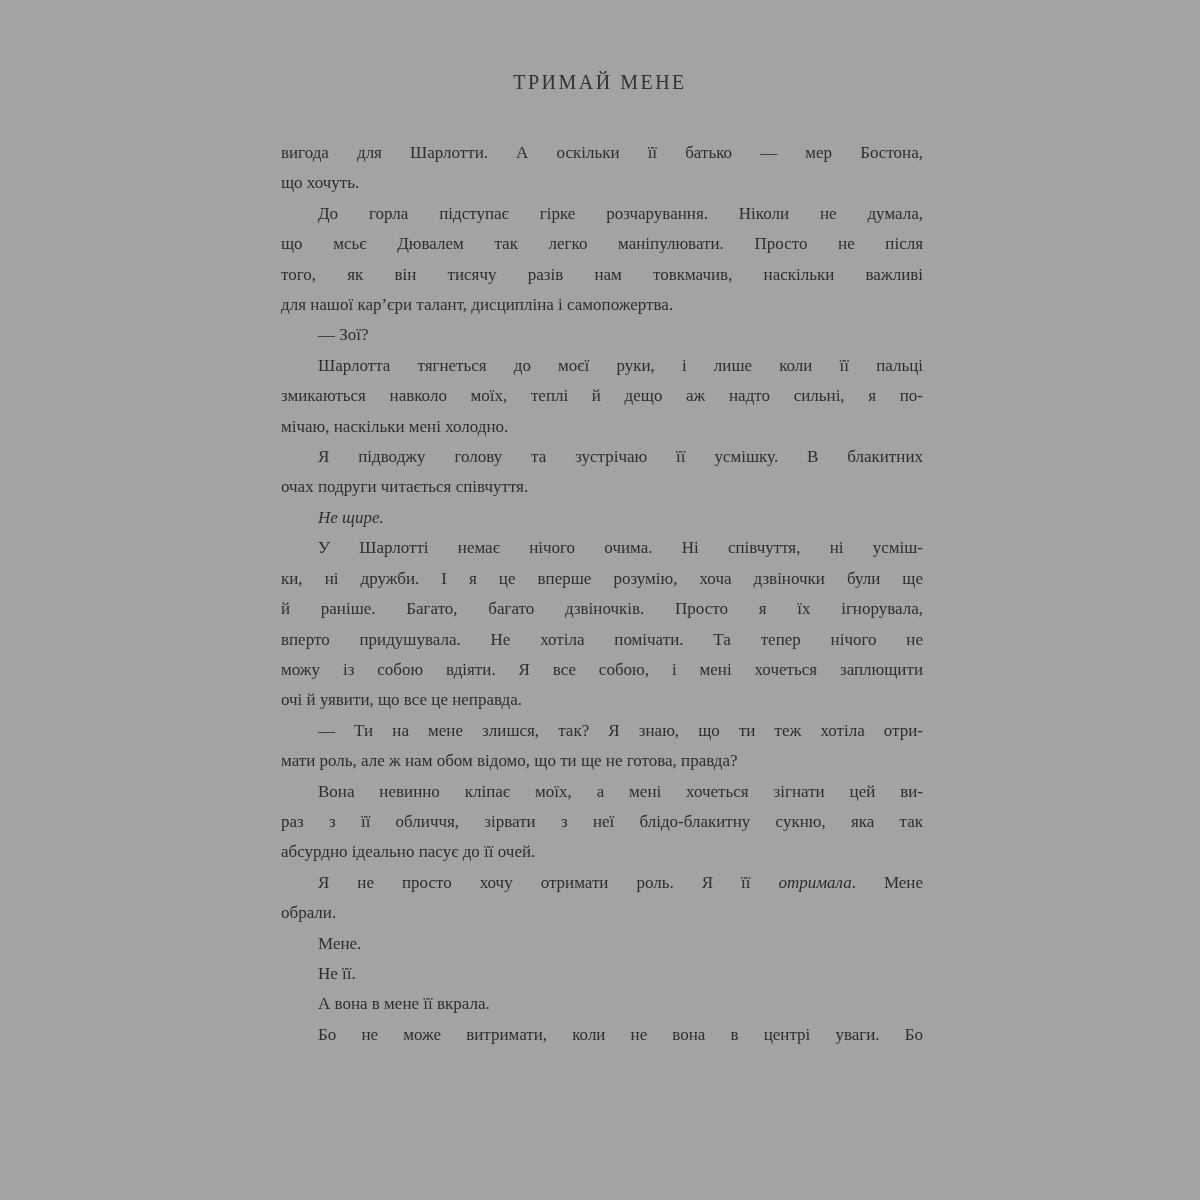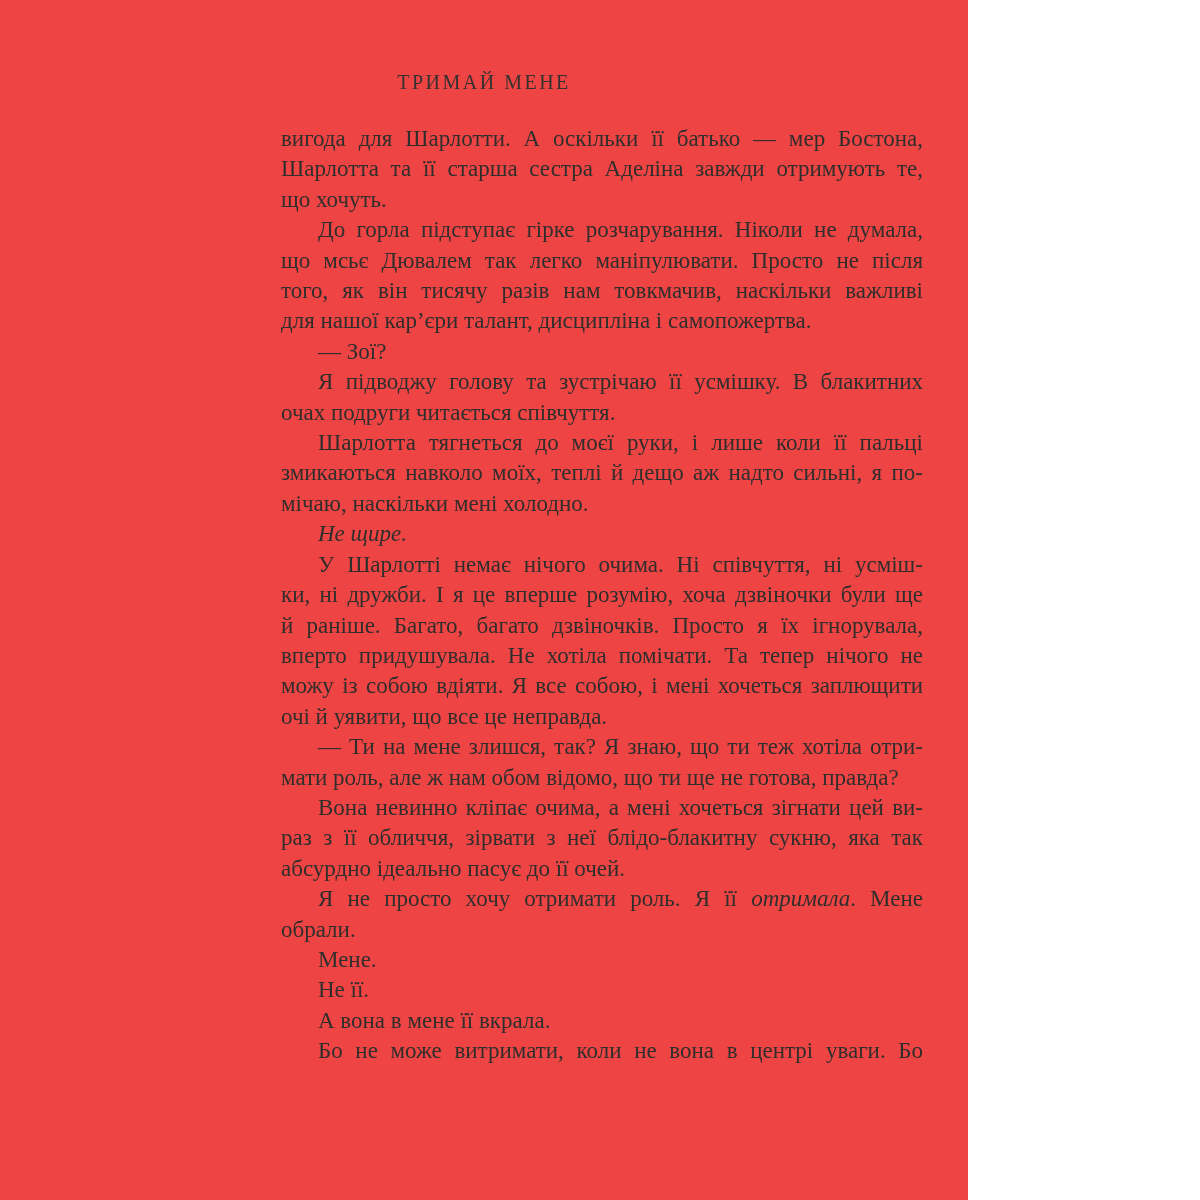--- a/index.html
+++ b/index.html
@@ -2,43 +2,43 @@
 <html lang="uk"><head>
 <meta charset="utf-8">
 <style>
   html, body {
     margin: 0;
     padding: 0;
     background: #ffffff;
   }
   .page {
     position: relative;
-    width: 968px;
+    width: 1200px;
     height: 1200px;
-    background: #ef4444;
+    background: #a3a3a3;
     font-family: "Liberation Serif", "DejaVu Serif", serif;
     color: #302e2c;
     overflow: hidden;
   }
   .running-head {
     position: absolute;
     top: 71px;
     left: 0;
     width: 100%;
     text-align: center;
     font-size: 20px;
     letter-spacing: 2.5px;
     color: #343230;
   }
   .body-text {
     position: absolute;
-    top: 124px;
+    top: 138px;
     left: 281px;
     width: 642px;
-    font-size: 23px;
+    font-size: 17px;
     color: #302e2c;
   }
   .paragraph { margin: 0; }
   .line {
     line-height: 30.4px;
     text-align: justify;
     text-align-last: justify;
     white-space: normal;
   }
   .line.last {
@@ -61,58 +61,57 @@
 </style>
 </head>
 <body>
 
 <div class="page">
   <div class="running-head">ТРИМАЙ МЕНЕ</div>
 
   <div class="body-text">
       <div class="paragraph">
         <div class="line">вигода для Шарлотти. А оскільки її батько — мер Бостона,</div>
-        <div class="line">Шарлотта та її старша сестра Аделіна завжди отримують те,</div>
         <div class="line last">що хочуть.</div>
       </div>
       <div class="paragraph">
         <div class="line first">До горла підступає гірке розчарування. Ніколи не думала,</div>
         <div class="line">що мсьє Дювалем так легко маніпулювати. Просто не після</div>
         <div class="line">того, як він тисячу разів нам товкмачив, наскільки важливі</div>
         <div class="line last">для нашої кар’єри талант, дисципліна і самопожертва.</div>
       </div>
       <div class="paragraph">
         <div class="line first last">— Зої?</div>
       </div>
       <div class="paragraph">
-        <div class="line first">Я підводжу голову та зустрічаю її усмішку. В блакитних</div>
-        <div class="line last">очах подруги читається співчуття.</div>
-      </div>
-      <div class="paragraph">
         <div class="line first">Шарлотта тягнеться до моєї руки, і лише коли її пальці</div>
         <div class="line">змикаються навколо моїх, теплі й дещо аж надто сильні, я по-</div>
         <div class="line last">мічаю, наскільки мені холодно.</div>
+      </div>
+      <div class="paragraph">
+        <div class="line first">Я підводжу голову та зустрічаю її усмішку. В блакитних</div>
+        <div class="line last">очах подруги читається співчуття.</div>
       </div>
       <div class="paragraph">
         <div class="line first last"><i>Не щире.</i></div>
       </div>
       <div class="paragraph">
         <div class="line first">У Шарлотті немає нічого очима. Ні співчуття, ні усміш-</div>
         <div class="line">ки, ні дружби. І я це вперше розумію, хоча дзвіночки були ще</div>
         <div class="line">й раніше. Багато, багато дзвіночків. Просто я їх ігнорувала,</div>
         <div class="line">вперто придушувала. Не хотіла помічати. Та тепер нічого не</div>
         <div class="line">можу із собою вдіяти. Я все собою, і мені хочеться заплющити</div>
         <div class="line last">очі й уявити, що все це неправда.</div>
       </div>
       <div class="paragraph">
         <div class="line first">— Ти на мене злишся, так? Я знаю, що ти теж хотіла отри-</div>
         <div class="line last">мати роль, але ж нам обом відомо, що ти ще не готова, правда?</div>
       </div>
       <div class="paragraph">
-        <div class="line first">Вона невинно кліпає очима, а мені хочеться зігнати цей ви-</div>
+        <div class="line first">Вона невинно кліпає моїх, а мені хочеться зігнати цей ви-</div>
         <div class="line">раз з її обличчя, зірвати з неї блідо-блакитну сукню, яка так</div>
         <div class="line last">абсурдно ідеально пасує до її очей.</div>
       </div>
       <div class="paragraph">
         <div class="line first">Я не просто хочу отримати роль. Я її <i>отримала</i>. Мене</div>
         <div class="line last">обрали.</div>
       </div>
       <div class="paragraph">
         <div class="line first last">Мене.</div>
       </div>

